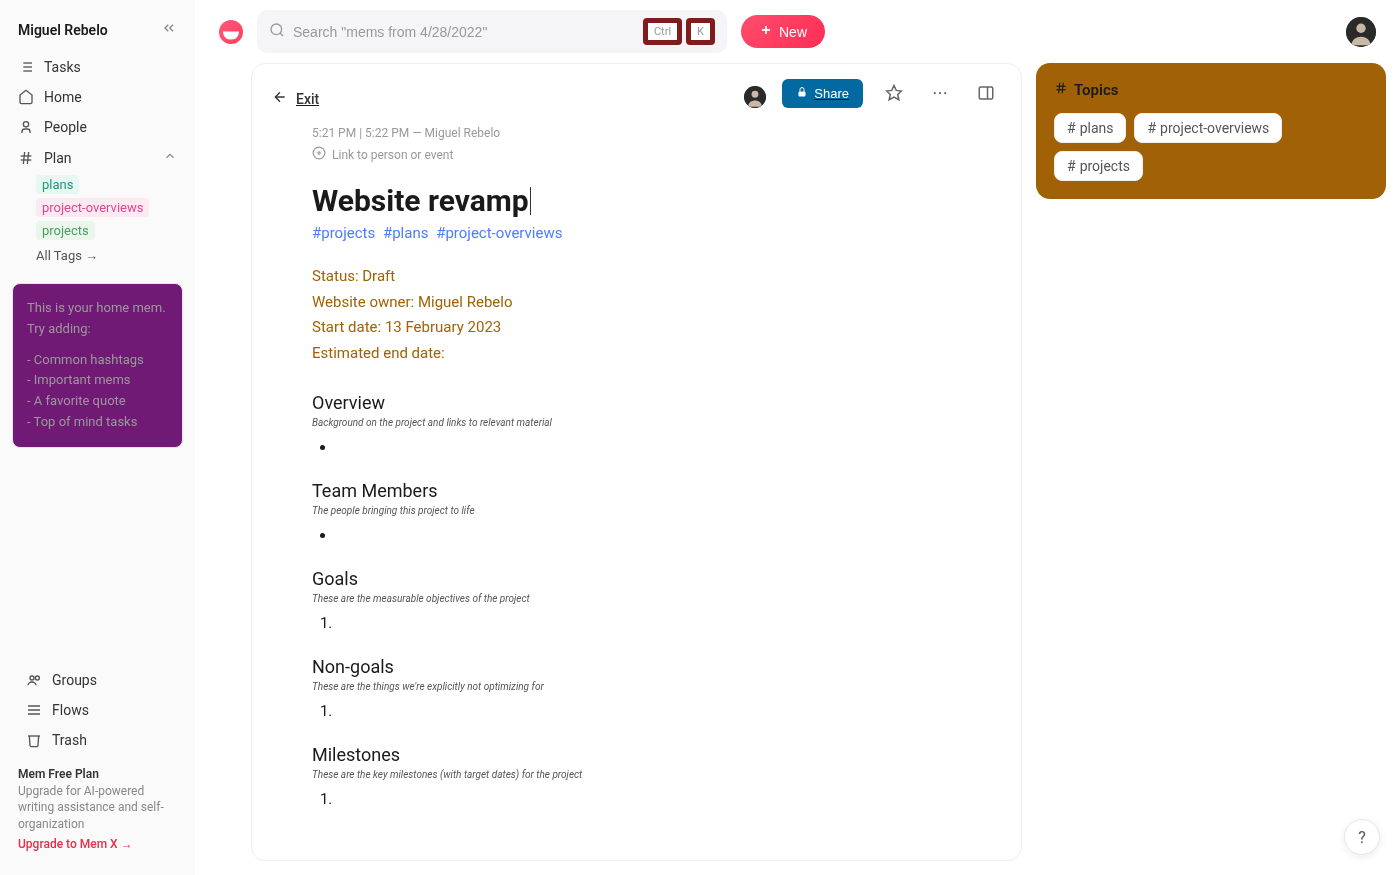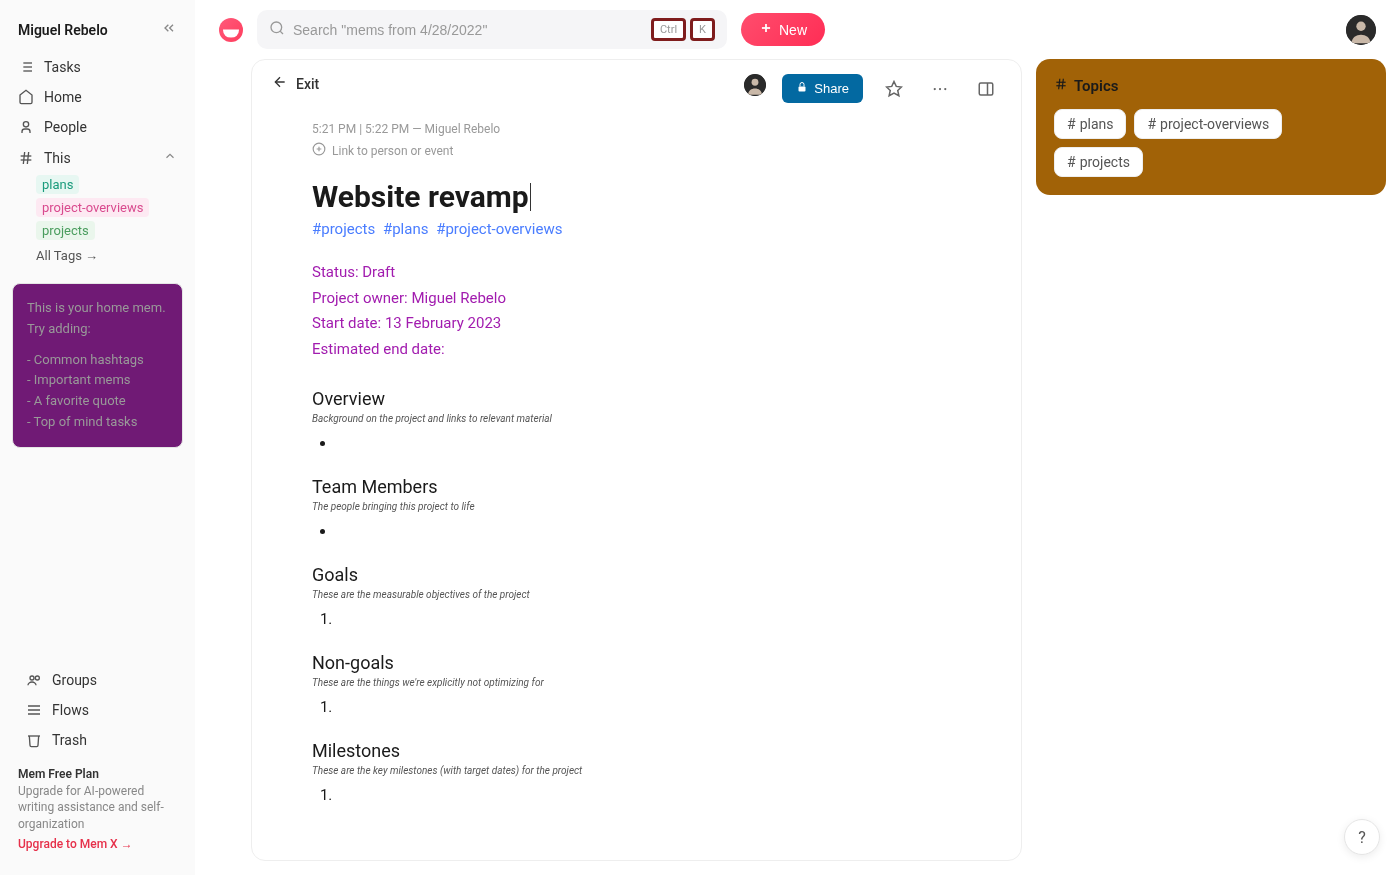--- a/index.html
+++ b/index.html
@@ -113,21 +113,21 @@
       background: transparent;
       font-size: 14px;
       color: #333;
       outline: none;
     }
     .search-input::placeholder { color: #999; }
     .kbd-group { display: flex; gap: 4px; }
     .kbd {
       font-size: 11px;
       padding: 2px 6px;
-      border: 3px solid #7f1d1d;
+      border: 5px solid #7f1d1d;
       border-radius: 4px;
       color: #999;
       background: #fff;
     }
     .new-button {
       background: linear-gradient(135deg, #ff4d6d, #ff2d55);
       color: #fff;
       border: none;
       border-radius: 20px;
       padding: 8px 18px;
@@ -159,23 +159,24 @@
       flex: 1;
       background: #fff;
       border: 1px solid #eee;
       border-radius: 14px;
       display: flex;
       flex-direction: column;
       overflow: hidden;
     }
     .doc-toolbar {
       display: flex;
-      align-items: flex-start;
+      align-items: flex-end;
       padding: 14px 20px;
       gap: 16px;
+      text-decoration: underline;
     }
     .exit-btn {
       display: flex;
       align-items: center;
       gap: 8px;
       font-size: 14px;
       font-weight: 500;
       color: #333;
       cursor: pointer;
     }
@@ -233,21 +234,21 @@
       position: absolute;
       right: -2px;
       top: 4px;
       width: 1px;
       height: 28px;
       background: #333;
     }
     .title-wrap { position: relative; }
     .doc-tags { font-size: 15px; margin-bottom: 22px; }
     .doc-tags a { color: #4a7dff; text-decoration: none; margin-right: 4px; }
-    .doc-info { font-size: 15px; line-height: 1.7; margin-bottom: 26px; color: #a21caf; }
+    .doc-info { font-size: 15px; line-height: 1.7; margin-bottom: 26px; color: #a16207; }
     .doc-section h2 {
       font-size: 18px;
       font-weight: 400;
       margin-top: 22px;
       margin-bottom: 4px;
     }
     .doc-section .subtitle {
       font-style: italic;
       color: #555;
       font-size: 10px;
@@ -349,21 +350,21 @@
       </li>
       <li class="nav-item">
         <span class="icon">
             <svg width="16" height="16" viewBox="0 0 24 24" fill="none" stroke="currentColor" stroke-width="2">
               <line x1="4" y1="9" x2="20" y2="9"></line>
               <line x1="4" y1="15" x2="20" y2="15"></line>
               <line x1="10" y1="3" x2="8" y2="21"></line>
               <line x1="16" y1="3" x2="14" y2="21"></line>
             </svg>
           </span>
-        <span>This</span>
+        <span>Plan</span>
         <span class="chev"><svg width="14" height="14" viewBox="0 0 24 24" fill="none" stroke="currentColor" stroke-width="2">
               <polyline points="18 15 12 9 6 15"></polyline>
             </svg></span>
       </li>
       <li class="tag-sub"><span class="tag-pill tag-plans">plans</span></li>
       <li class="tag-sub"><span class="tag-pill tag-project-overviews">project-overviews</span></li>
       <li class="tag-sub"><span class="tag-pill tag-projects">projects</span></li>
       <li class="all-tags">All Tags →</li>
     </ul>
 
@@ -507,21 +508,21 @@
             
           </div>
           <div class="doc-tags">
             <a>#projects</a>
             <a>#plans</a>
             <a>#project-overviews</a>
           </div>
 
           <div class="doc-info">
             <div>Status: Draft</div>
-            <div>Project owner: Miguel Rebelo</div>
+            <div>Website owner: Miguel Rebelo</div>
             <div>Start date: 13 February 2023</div>
             <div>Estimated end date:</div>
           </div>
 
           <div id="sections-container">
               <div class="doc-section">
                 <h2>Overview</h2>
                 <div class="subtitle">Background on the project and links to relevant material</div>
                 <ul>
                   <li></li>

